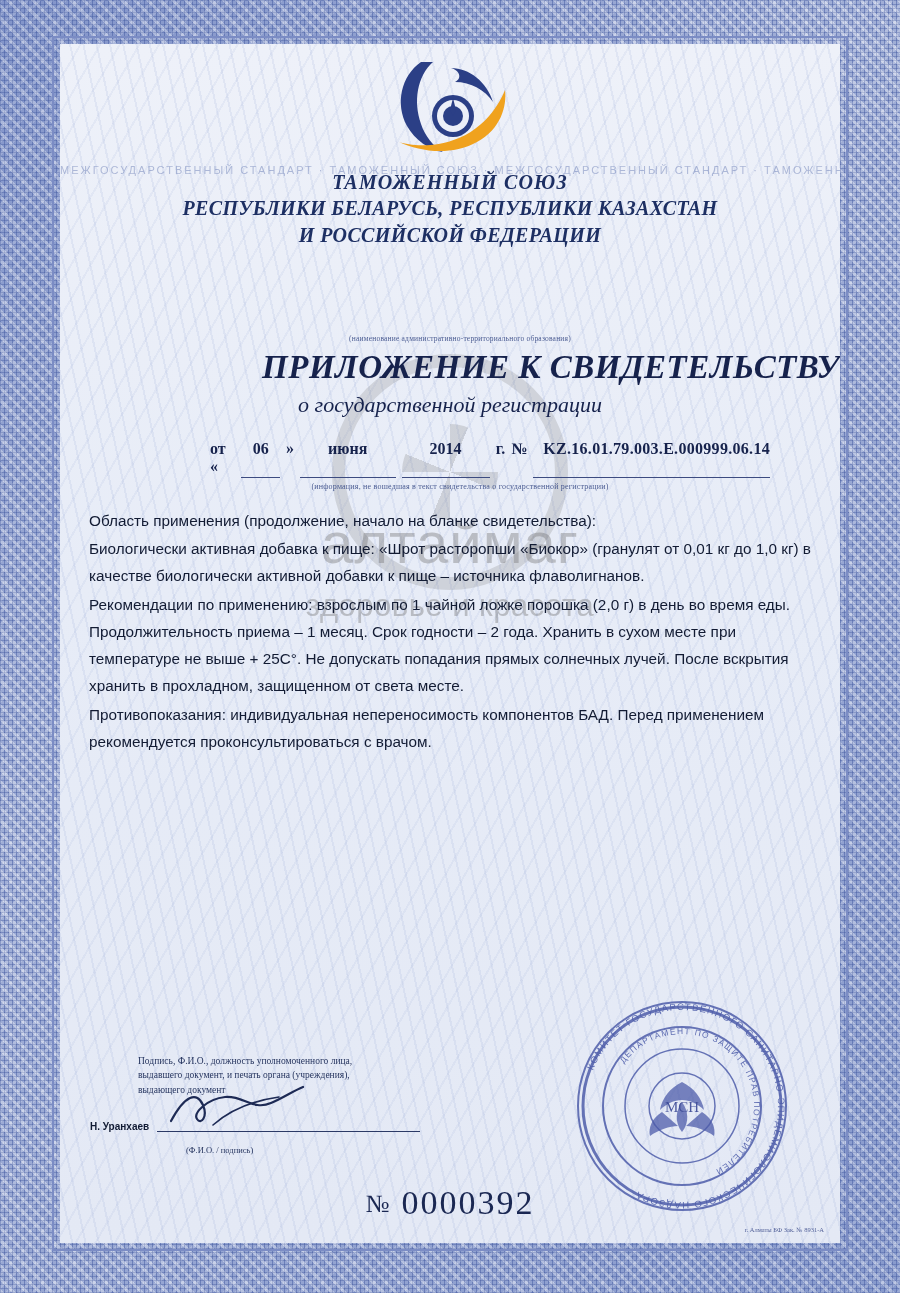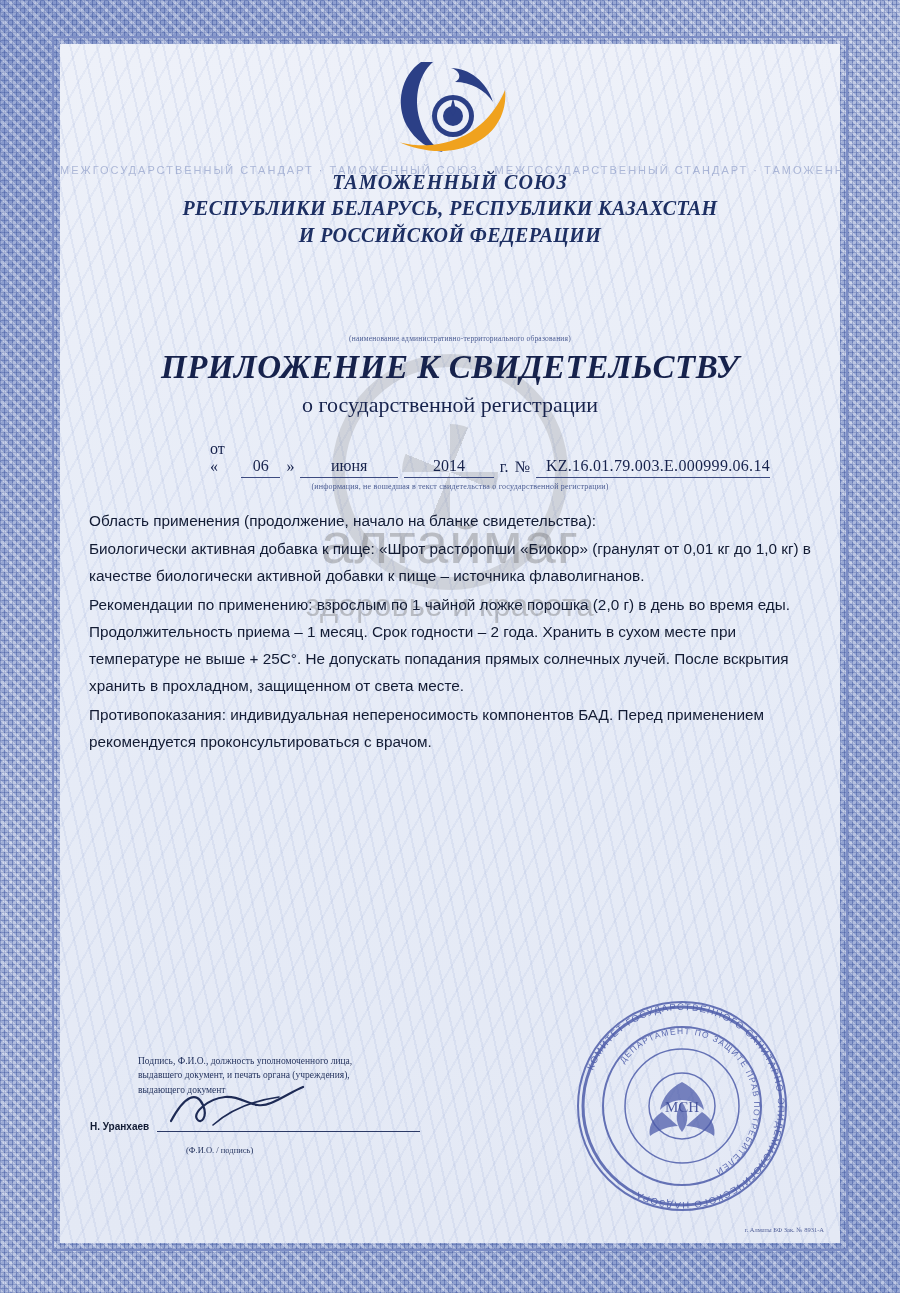--- a/index.html
+++ b/index.html
@@ -165,50 +165,51 @@
     letter-spacing: 0.2px;
     padding-left: 20px;
   }
   .tiny-note-1 { top: 290px; }
   .tiny-note-2 { top: 438px; font-size: 8px; }
 
   .doc-title {
     position: absolute;
     top: 305px;
     left: 0; right: 0;
-    text-align: center;
+    text-align: right;
     font-family: "Liberation Serif", serif;
     font-weight: bold;
     font-style: italic;
     font-size: 33px;
     color: #16224c;
     letter-spacing: 0.5px;
   }
   .doc-subtitle {
     position: absolute;
     top: 348px;
     left: 0; right: 0;
     text-align: center;
     font-family: "Liberation Serif", serif;
+    font-style: italic;
     font-size: 22px;
     color: #16224c;
   }
 
   
   .daterow {
     position: absolute;
     top: 396px;
     left: 150px;
     right: 70px;
     display: flex;
-    align-items: flex-end;
     font-family: "Liberation Serif", serif;
     font-size: 16px;
     color: #16224c;
     gap: 6px;
+    font-weight: bold;
   }
   .daterow .lbl { padding-bottom: 2px; }
   .fill {
     border-bottom: 1px solid #3c4b80;
     text-align: center;
     padding-bottom: 2px;
     color: #16224c;
   }
   .f-day   { width: 42px; }
   .f-month { width: 104px; }
@@ -411,17 +412,21 @@
         <g fill="#3a4aa0" fill-opacity="0.75">
           <path d="M116 92 C104 98, 96 108, 94 120 C100 114, 108 110, 116 110 C124 110, 132 114, 138 120 C136 108, 128 98, 116 92 Z"></path>
           <path d="M116 112 C110 120, 108 132, 116 142 C124 132, 122 120, 116 112 Z"></path>
           <path d="M96 122 C86 128, 82 138, 84 146 C92 140, 104 136, 112 136 Z"></path>
           <path d="M136 122 C146 128, 150 138, 148 146 C140 140, 128 136, 120 136 Z"></path>
         </g>
         <text x="116" y="122" text-anchor="middle" font-family="Liberation Serif, serif" font-size="15" fill="#2b3a8c" fill-opacity="0.95">МСН</text>
       </svg>
     </div>
 
+    <div class="serial">
+      <span class="hash">№</span>
+      <span class="digits">0000392</span>
+    </div>
 
     <div class="printinfo">г. Алматы БФ Зак. № 8931-А</div>
 
   </div>
 </div>
 
 </body></html>

